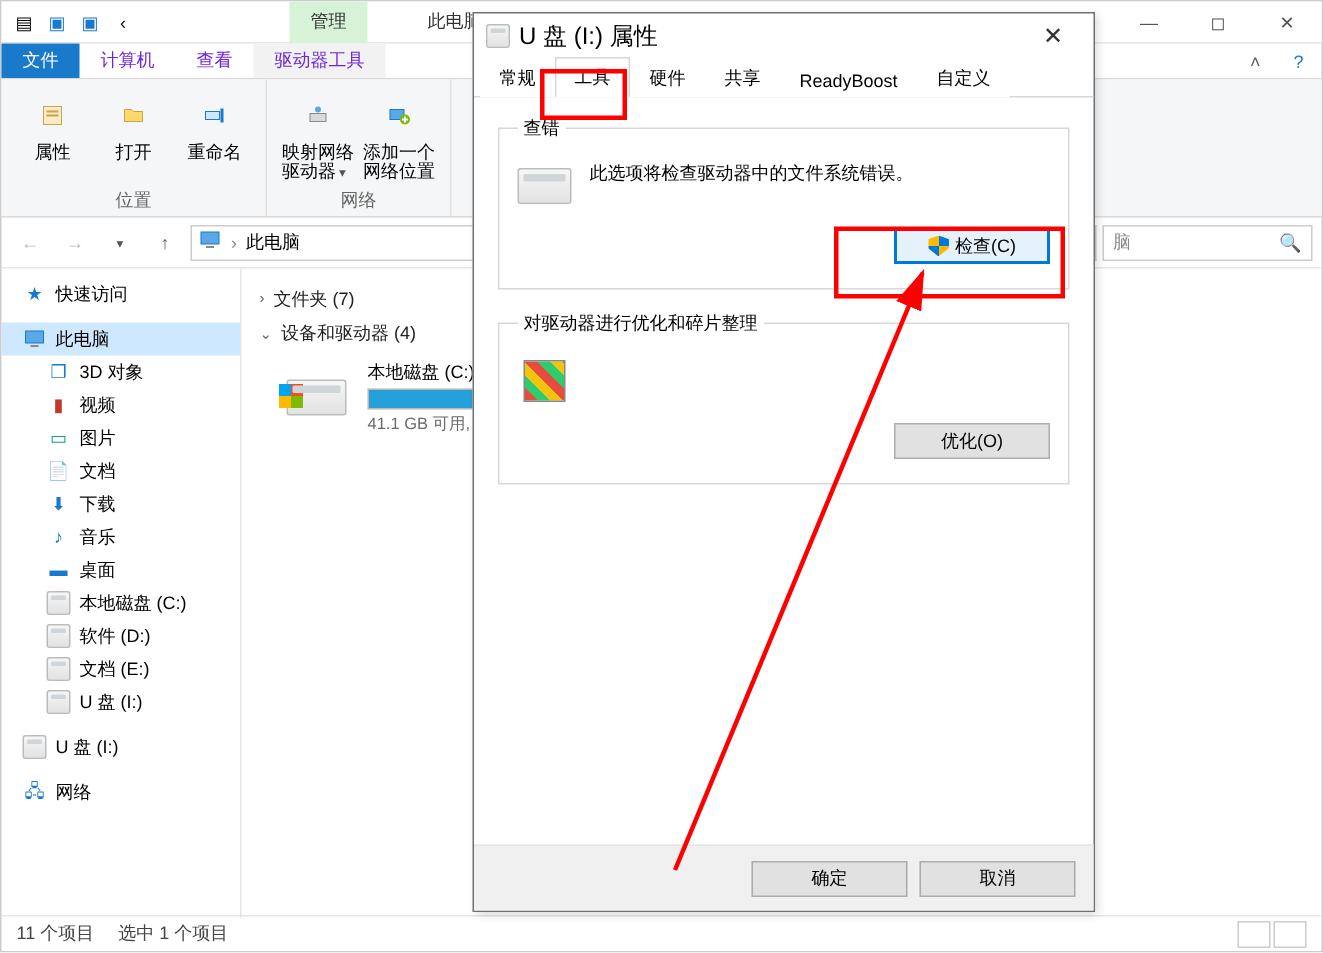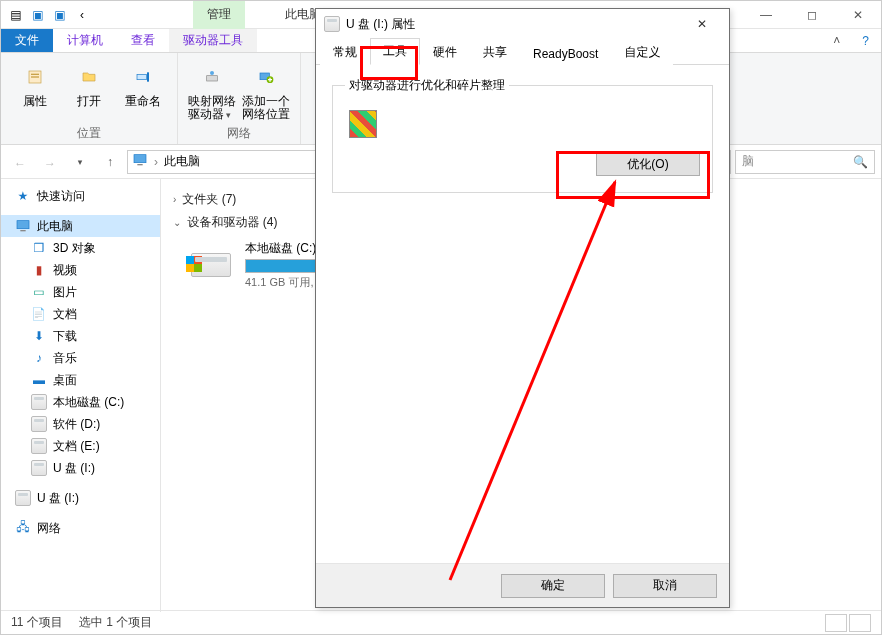--- a/index.html
+++ b/index.html
@@ -71,21 +71,21 @@
 .device .dbar .fill { position: absolute; top: 0; left: 0; bottom: 0; background: #26a0da; }
 .device .dcap { color: #6a6a6a; font-size: 11px; margin-top: 2px; }
 
 
 .status { position: absolute; bottom: 0; left: 0; right: 0; height: 24px; border-top: 1px solid #e5e5e5; display: flex; align-items: center; padding: 0 10px; gap: 16px; color: #444; }
 .status .viewswitch { margin-left: auto; display: flex; gap: 2px; }
 .status .viewswitch div { width: 22px; height: 18px; border: 1px solid #ccc; }
 
 
 .props { position: absolute; top: 8px; left: 315px; width: 415px; height: 600px; background: #fff; border: 1px solid #707070; box-shadow: 2px 2px 6px rgba(0,0,0,0.15); }
-.props .ptitle { height: 30px; display: flex; align-items: center; padding: 0 8px; font-size: 12px; }
+.props .ptitle { height: 30px; display: flex; align-items: center; padding: 0 8px; font-size: 16px; }
 .props .ptitle .pico { width: 16px; height: 16px; margin-right: 6px; display: inline-flex; }
 .props .ptitle .pclose { margin-left: auto; width: 38px; height: 24px; display: flex; align-items: center; justify-content: center; color: #333; }
 .props .ptabs { height: 26px; display: flex; align-items: flex-end; padding: 0 4px; border-bottom: 1px solid #d8d8d8; gap: 0; }
 .props .ptabs .ptab { padding: 4px 12px; border: 1px solid transparent; border-bottom: none; cursor: pointer; position: relative; top: 1px; background: #fff; }
 .props .ptabs .ptab.active { border-color: #d8d8d8; border-bottom: 1px solid #fff; }
 .props .pbody { padding: 12px 16px; }
 .props fieldset { border: 1px solid #d8d8d8; padding: 12px 12px 16px; margin-bottom: 14px; }
 .props legend { padding: 0 4px; }
 .props .prow { display: flex; align-items: flex-start; gap: 12px; }
 .props .prow .pic { width: 36px; height: 36px; display: flex; align-items: center; justify-content: center; }
@@ -370,20 +370,35 @@
   <div class="ptabs">
     <div class="ptab">常规</div>
     <div class="ptab active">工具</div>
     <div class="ptab">硬件</div>
     <div class="ptab">共享</div>
     <div class="ptab">ReadyBoost</div>
     <div class="ptab">自定义</div>
   </div>
   <div class="pbody">
     <fieldset>
+      <legend>查错</legend>
+      <div class="prow">
+        <div class="pic">
+            <span class="diskico"></span>
+          </div>
+        <div class="ptxt">此选项将检查驱动器中的文件系统错误。</div>
+      </div>
+      <div class="pbtnrow">
+        <div class="pbtn primary">
+          <span class="shield"></span>
+          <span>检查(C)</span>
+        </div>
+      </div>
+    </fieldset>
+    <fieldset>
       <legend>对驱动器进行优化和碎片整理</legend>
       <div class="prow">
         <div class="pic">
             <span class="defragico"></span>
           </div>
       </div>
       <div class="pbtnrow">
         <div class="pbtn">优化(O)</div>
       </div>
     </fieldset>

